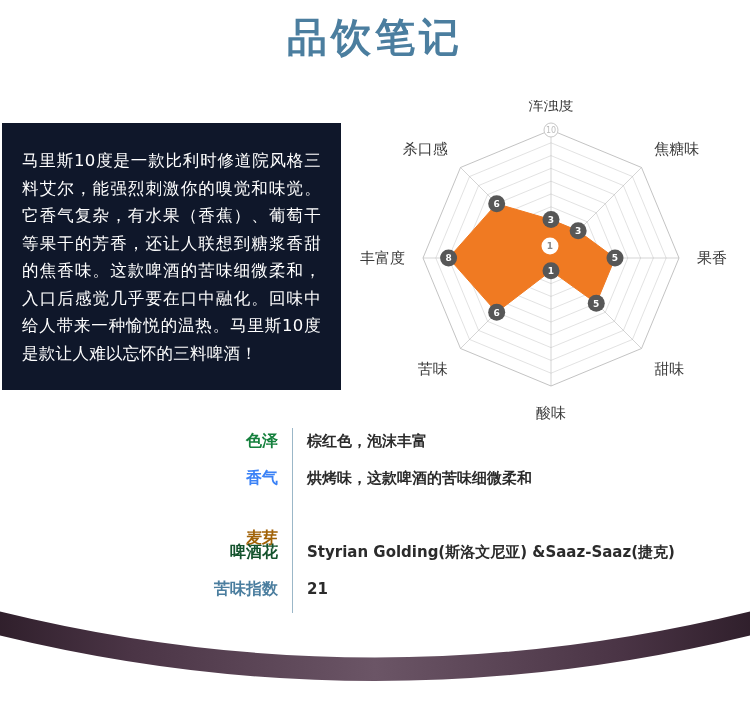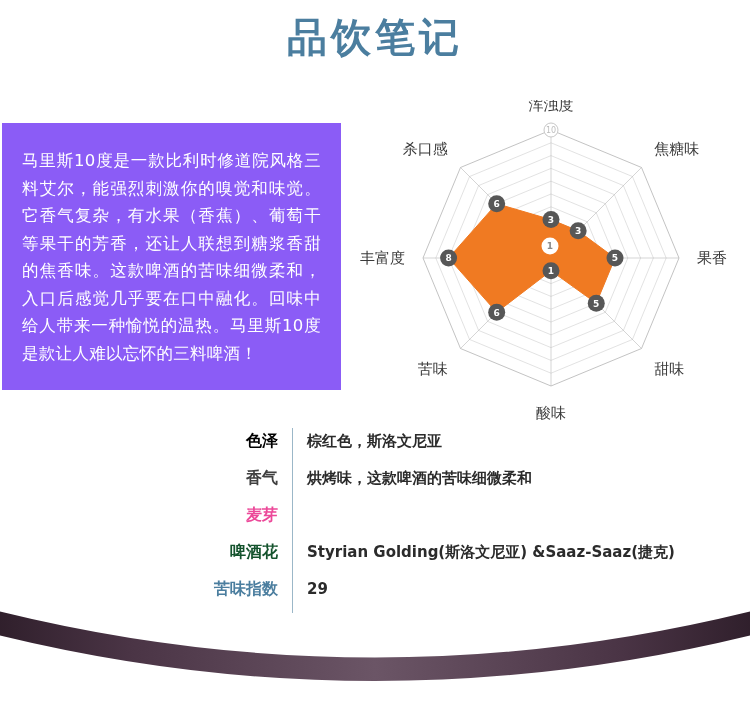--- a/index.html
+++ b/index.html
@@ -18,21 +18,21 @@
     font-size:40px;line-height:50px;
     font-weight:bold;
     letter-spacing:4px;
     color:#4b7e9f;
     font-family:"DejaVu Sans","Liberation Sans",sans-serif;
   }
 
   
   .desc-panel{
     position:absolute;left:2px;top:123px;width:339px;height:267px;
-    background:#8b5cf6;
+    background:#0f172a;
     box-sizing:border-box;
   }
   .desc-text{
     position:absolute;left:20px;top:24px;right:20px;
     color:#ffffff;
     font-size:16.5px;
     line-height:27.5px;
     letter-spacing:0.3px;
     text-align:justify;
     font-family:"DejaVu Sans","Liberation Sans",sans-serif;
@@ -180,42 +180,42 @@
         <text x="294.2" y="274.1" text-anchor="start" class="axis-label">甜味</text>
         <text x="191.0" y="318.0" text-anchor="middle" class="axis-label">酸味</text>
         <text x="87.8" y="274.1" text-anchor="end" class="axis-label">苦味</text>
         <text x="45.0" y="163.0" text-anchor="end" class="axis-label">丰富度</text>
         <text x="87.8" y="53.9" text-anchor="end" class="axis-label">杀口感</text>
       </svg>
   </div>
 
   <div class="spec-table" id="spec-table">
       <div class="spec-row">
-        <div class="spec-key" style="color: #000000;">色泽</div>
-        <div class="spec-sep" style="background: rgb(155, 183, 200);"></div>
-        <div class="spec-val">棕红色，斯洛文尼亚</div>
-      </div>
-      <div class="spec-row">
-        <div class="spec-key" style="color: #404040;">香气</div>
+        <div class="spec-key" style="color: #15803d;">色泽</div>
+        <div class="spec-sep" style="background: rgb(155, 183, 200);"></div>
+        <div class="spec-val">棕红色，泡沫丰富</div>
+      </div>
+      <div class="spec-row">
+        <div class="spec-key" style="color: #3b82f6;">香气</div>
         <div class="spec-sep" style="background: rgb(155, 183, 200);"></div>
         <div class="spec-val">烘烤味，这款啤酒的苦味细微柔和</div>
       </div>
       <div class="spec-row">
-        <div class="spec-key" style="color: #ec4899;">麦芽</div>
+        <div class="spec-key" style="color: #a16207; margin-top: 23px;">麦芽</div>
         <div class="spec-sep" style="background: rgb(155, 183, 200);"></div>
       </div>
       <div class="spec-row">
         <div class="spec-key" style="color: #14532d;">啤酒花</div>
         <div class="spec-sep" style="background: rgb(155, 183, 200);"></div>
         <div class="spec-val">Styrian Golding(斯洛文尼亚) &amp;Saaz-Saaz(捷克)</div>
       </div>
       <div class="spec-row">
         <div class="spec-key" style="color: rgb(75, 126, 159);">苦味指数</div>
         <div class="spec-sep" style="background: rgb(155, 183, 200);"></div>
-        <div class="spec-val">29</div>
+        <div class="spec-val">21</div>
       </div>
     </div>
 
   <svg class="swoosh" viewBox="0 0 750 120" preserveAspectRatio="none">
     <defs>
       <linearGradient id="swooshGrad" x1="0" y1="0" x2="1" y2="0">
         <stop offset="0%" stop-color="#2e1e2a"></stop>
         <stop offset="18%" stop-color="#4a3445"></stop>
         <stop offset="50%" stop-color="#6b5566"></stop>
         <stop offset="82%" stop-color="#4a3445"></stop>

